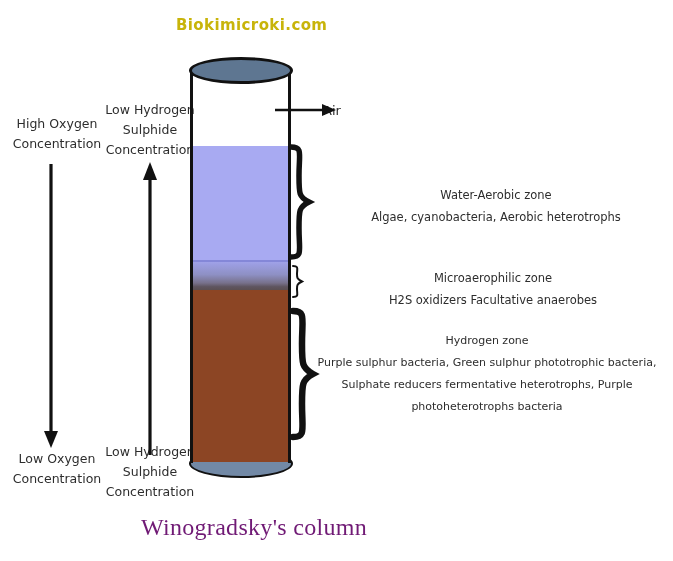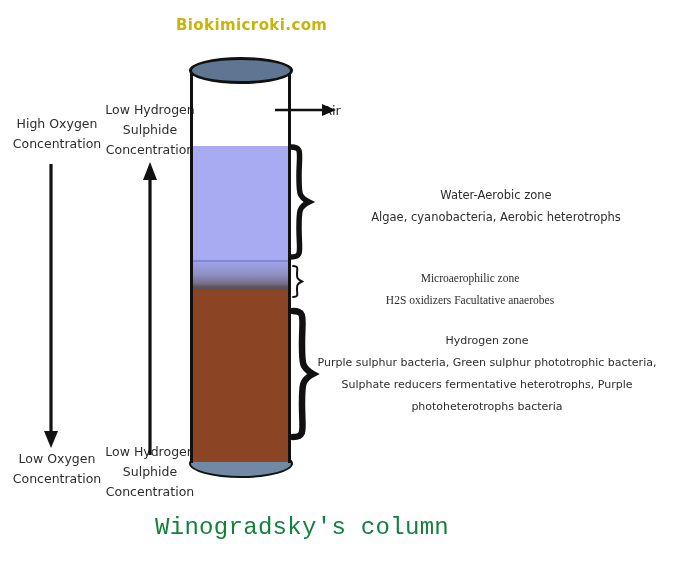--- a/index.html
+++ b/index.html
@@ -34,25 +34,25 @@
   .zone-micro{
     top:262px;height:28px;
     background:linear-gradient(to bottom,#9fa1e8 0%,#8e90c4 45%,#77718b 75%,#5f5560 88%,#5a4f52 100%);
   }
   .zone-anaerobic{top:290px;height:172px;}
   
   .zonetext{position:absolute;text-align:center;font-size:11.5px;line-height:22px;}
   .zonetext .ztitle{display:block;}
   .zonetext .zdesc{display:block;white-space:pre-line;}
   .zt-water{left:326px;top:184px;width:340px;}
-  .zt-micro{left:300px;top:267px;width:340px;font-family:Liberation Serif, serif;}
+  .zt-micro{left:323px;top:267px;width:340px;}
   .zt-anaerobic{left:311px;top:330px;width:352px;font-size:11px;}
   .main-title{
-    position:absolute;left:155px;top:514px;
-    font-family:Liberation Mono, monospace;font-size:24px;color:#15803d;letter-spacing:.3px;
+    position:absolute;left:141px;top:514px;
+    font-family:Liberation Serif, serif;font-size:24px;color:#701a75;letter-spacing:.3px;
   }
   .overlay{position:absolute;left:0;top:0;z-index:6;pointer-events:none;}
 </style>
 </head>
 <body>
 
 <div class="canvas">
 
   <div class="brand" style="color: rgb(200, 180, 10);">Biokimicroki.com</div>
 

